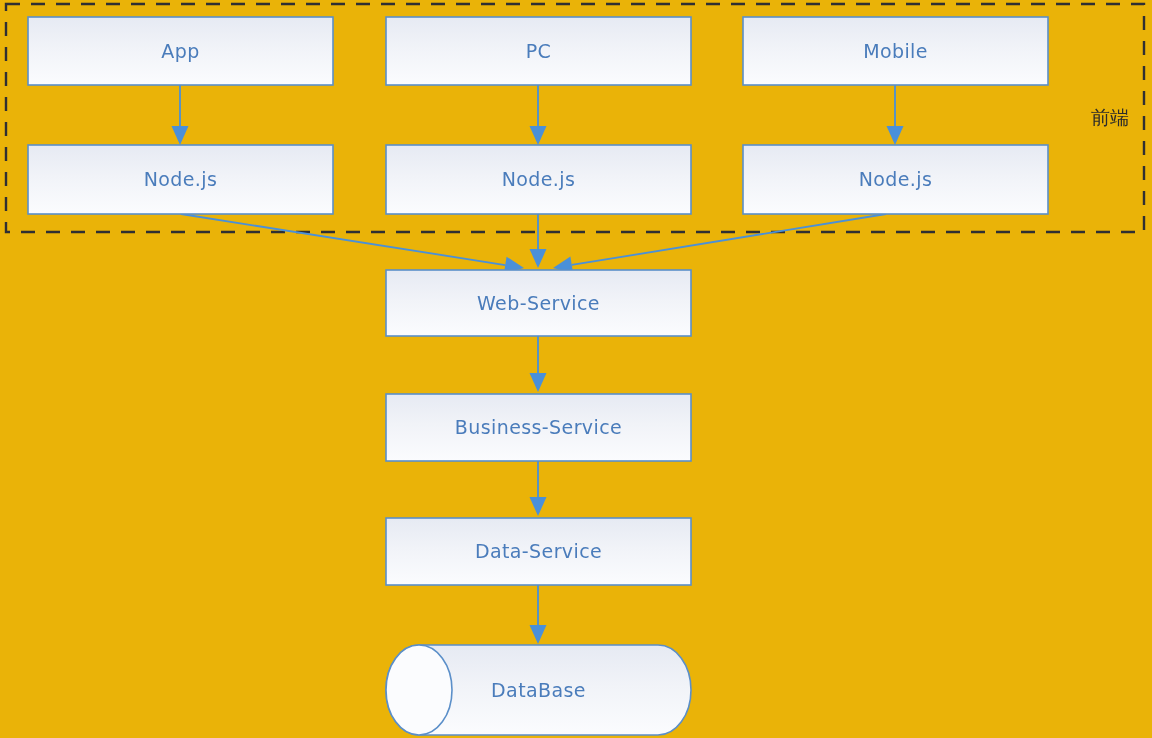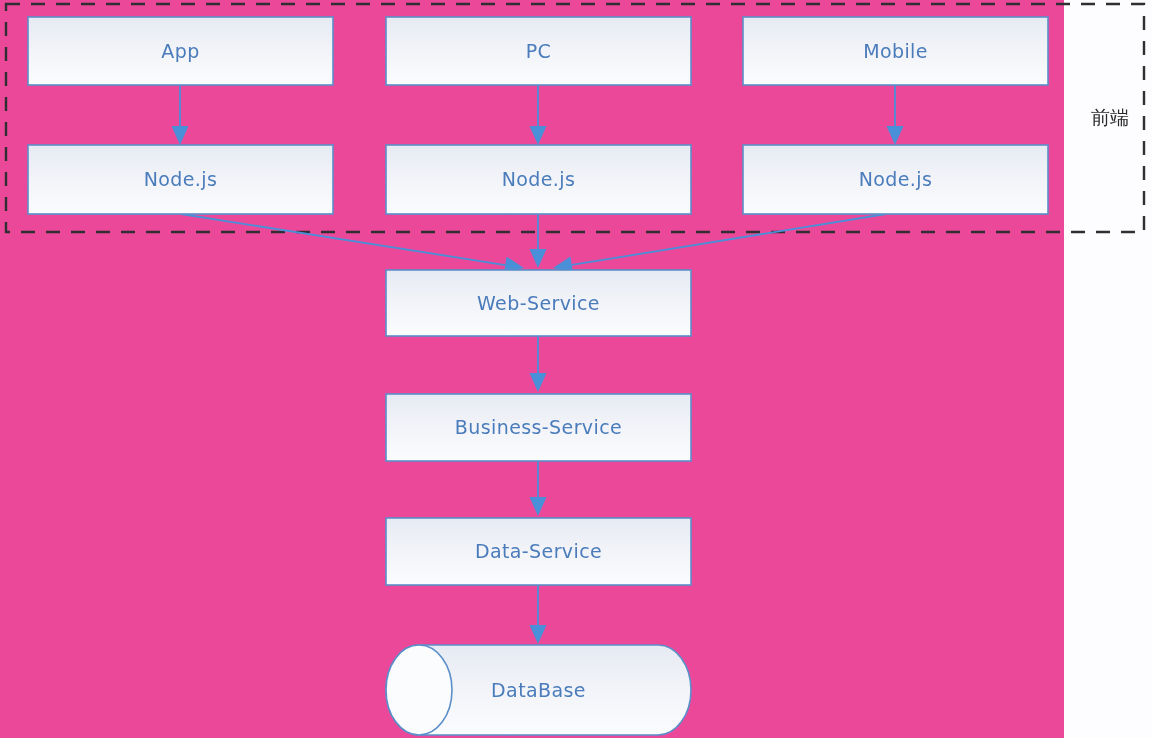--- a/index.html
+++ b/index.html
@@ -8,23 +8,23 @@
     background: #fdfdff;
   }
   body {
     width: 1152px;
     height: 738px;
     font-family: "DejaVu Sans", "Liberation Sans", sans-serif;
     overflow: hidden;
   }
   #diagram-root {
     position: relative;
-    width: 1064px;
+    width: 1152px;
     height: 738px;
-    background: #ec4899;
+    background: #eab308;
   }
   svg.canvas {
     position: absolute;
     top: 0; left: 0;
     width: 1152px;
     height: 738px;
     display: block;
   }
   .node-label {
     font-family: "DejaVu Sans", "Liberation Sans", sans-serif;

